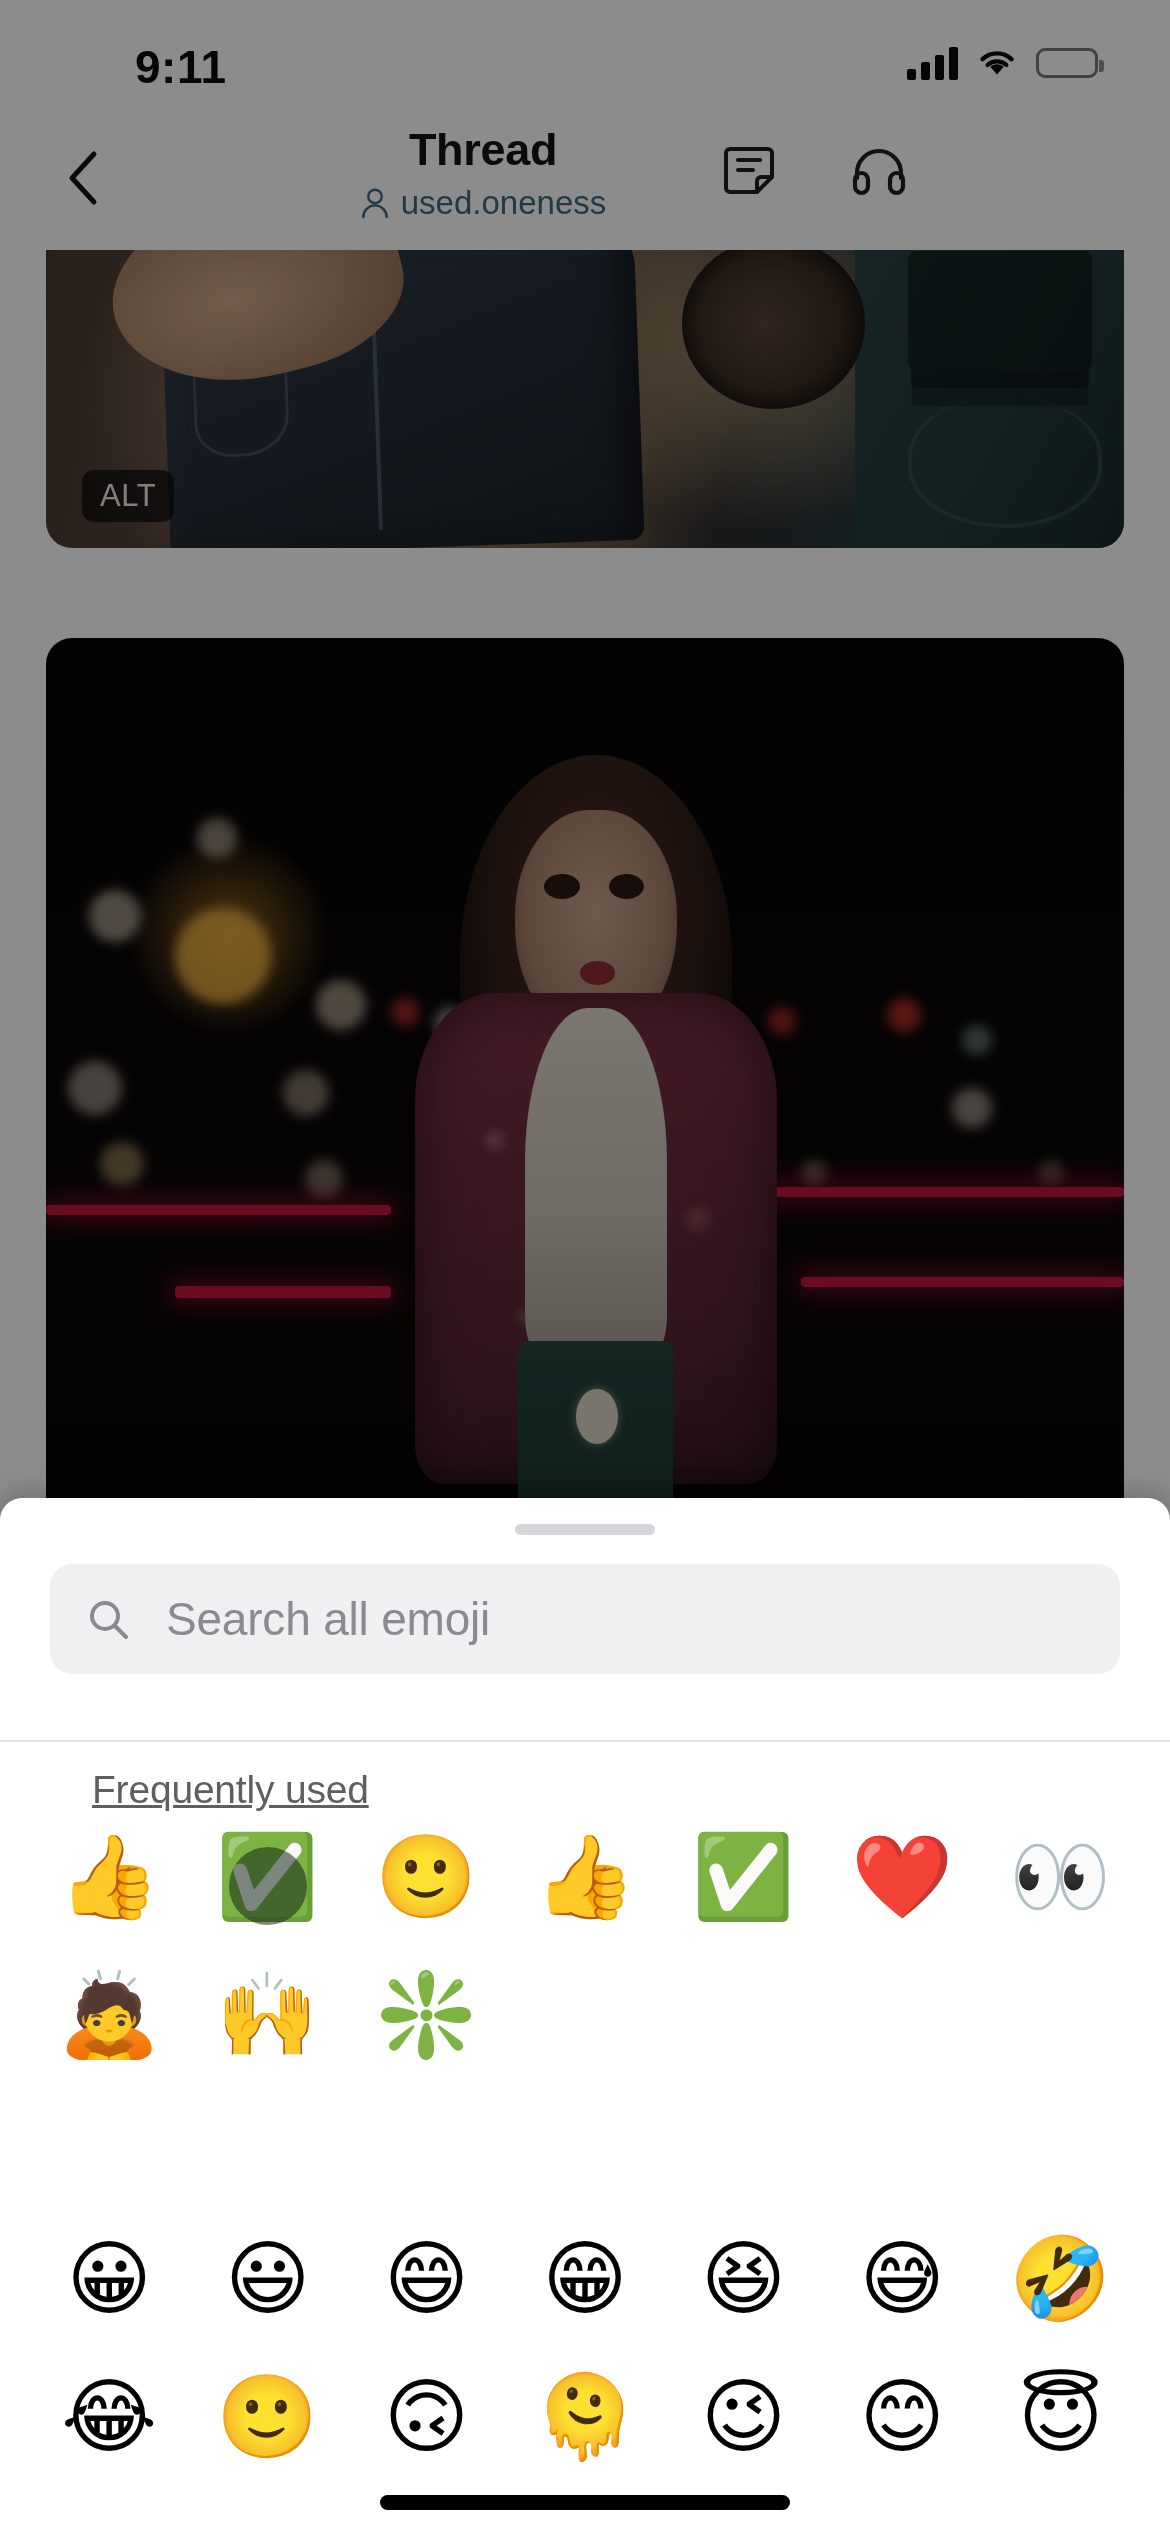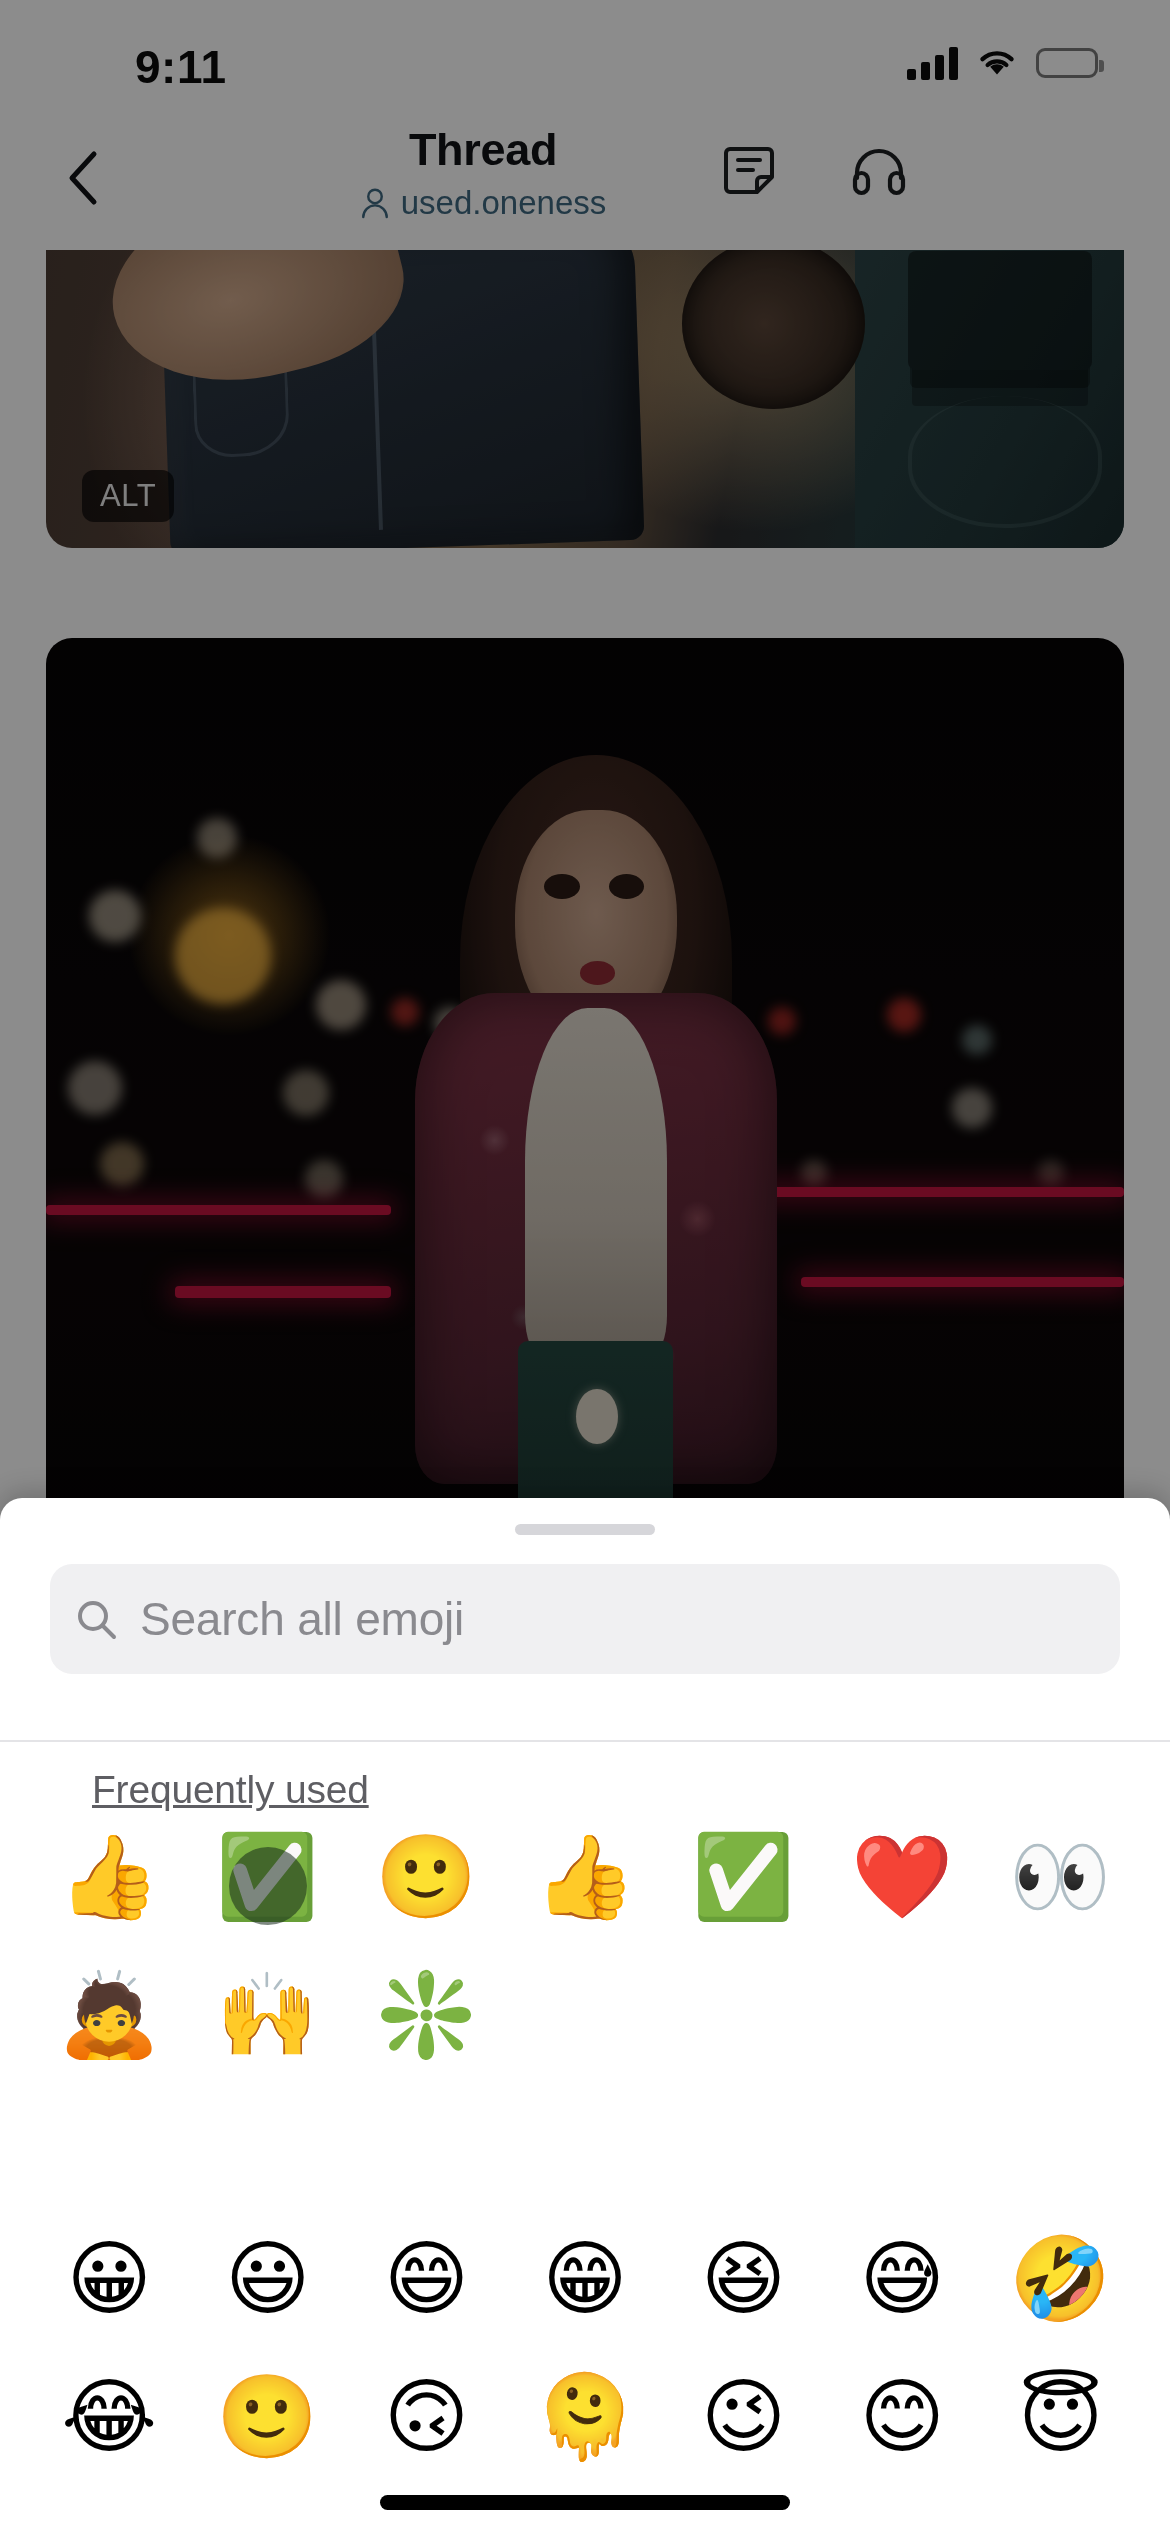--- a/index.html
+++ b/index.html
@@ -240,22 +240,22 @@
     position:absolute; left:50%; top:26px; transform:translateX(-50%);
     width:140px; height:11px; border-radius:6px; background:#d6d6da;
   }
   .search-wrap {
     position:absolute; left:50px; top:66px; width:1070px; height:110px;
   }
   .search-field {
     width:100%; height:100%;
     background:#f0f0f2;
     border-radius:22px;
-    display:flex; align-items:center; gap:22px;
-    padding:0 24px;
+    display:flex; align-items:center; gap:36px;
+    padding:0 36px;
   }
   .search-ph {
     font-size:46px; color:#8a8a8f; font-weight:400; letter-spacing:-0.2px;
   }
   .sheet-divider {
     position:absolute; left:0; top:242px; width:1170px; height:2px;
     background:#e4e4e7;
   }
 
   .section-title {

